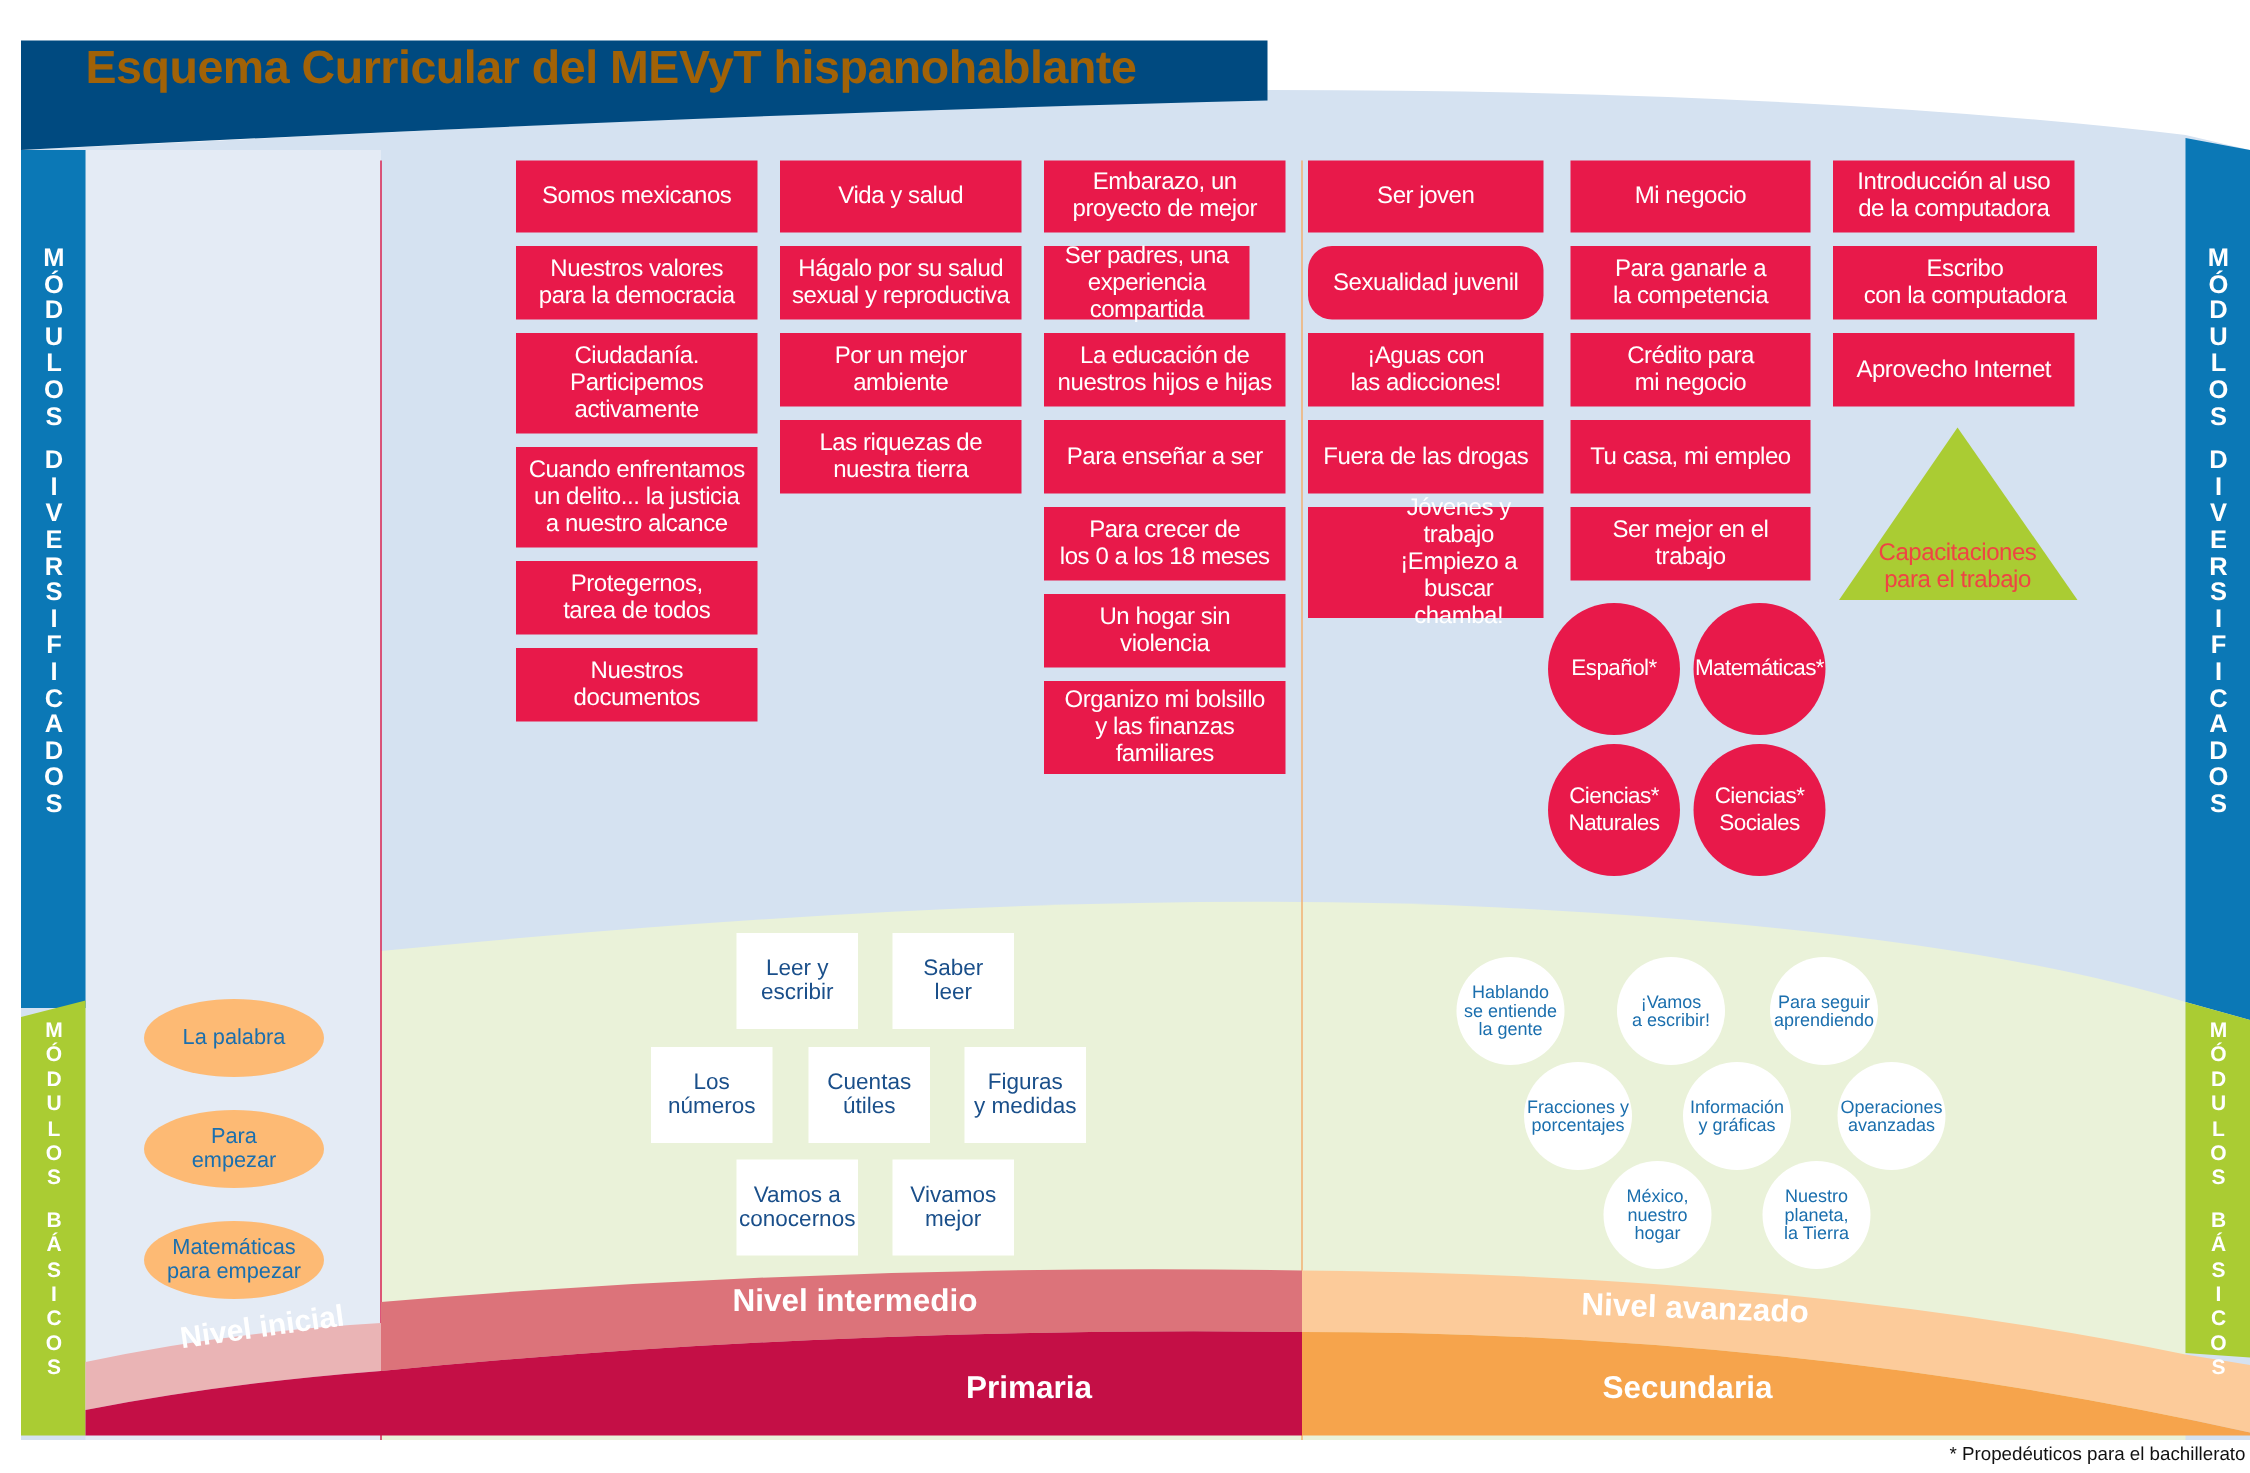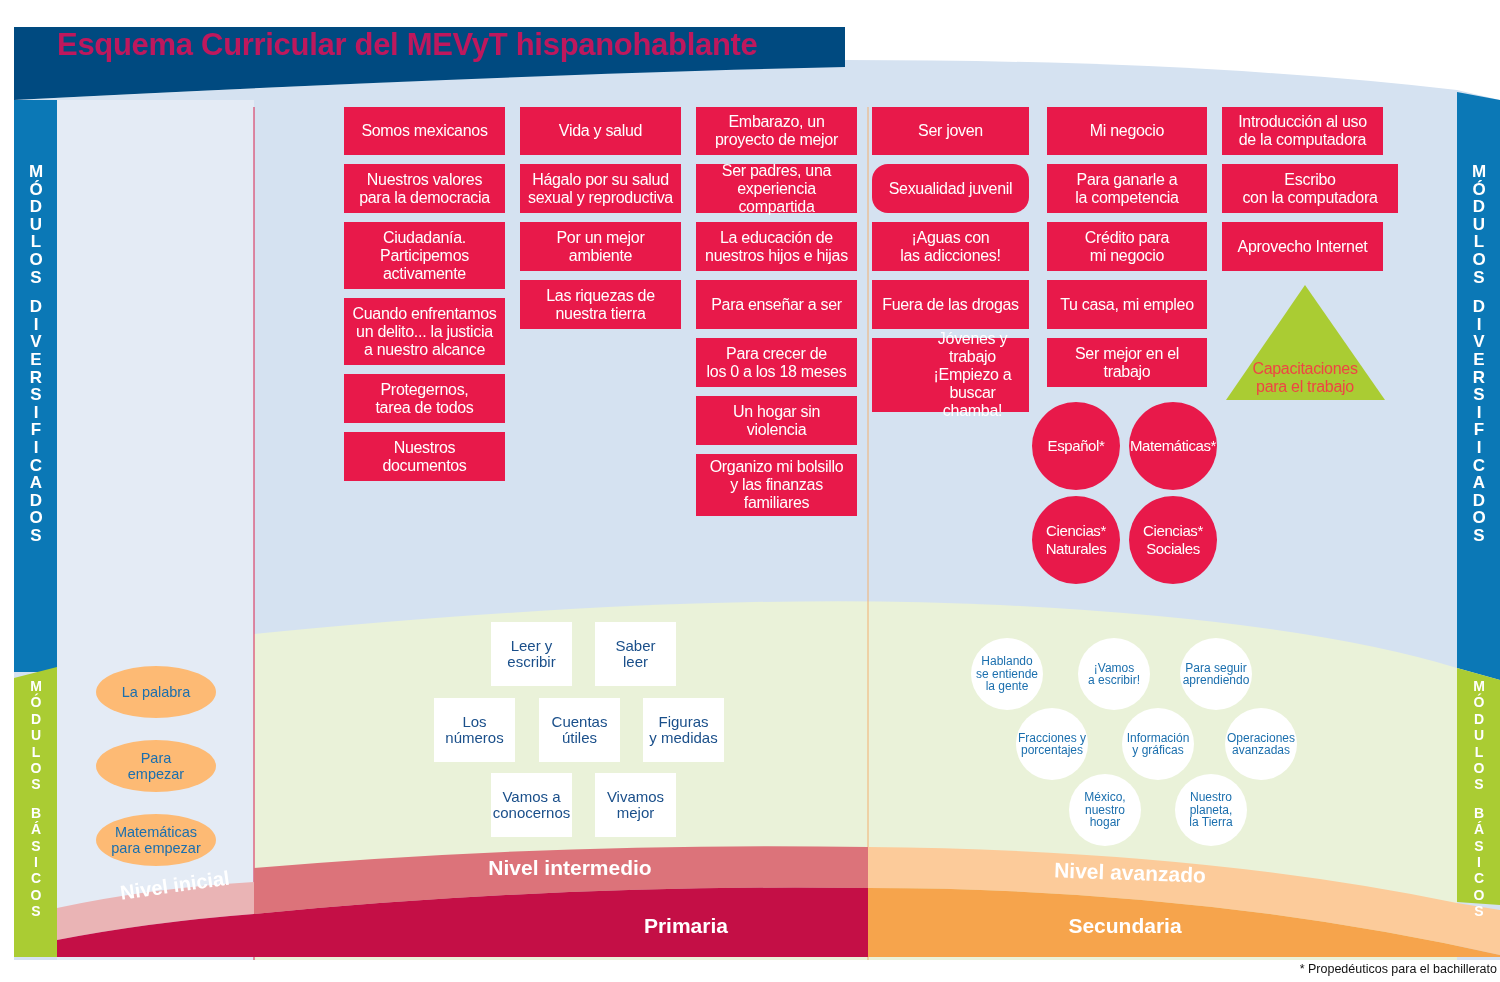--- a/index.html
+++ b/index.html
@@ -1,18 +1,18 @@
 <!DOCTYPE html>
 <html><head>
 <meta charset="utf-8">
 <style>
   html, body { margin:0; padding:0; background:#ffffff; }
   body { width:1500px; height:982px; position:relative; overflow:hidden; font-family:"Liberation Sans", "DejaVu Sans", sans-serif; }
   #bg { position:absolute; left:0; top:0; width:1500px; height:982px; }
-  .title { position:absolute; left:57px; top:27px; font-size:31px; font-weight:bold; color:#be185d; letter-spacing:-0.3px; }
+  .title { position:absolute; left:57px; top:27px; font-size:31px; font-weight:bold; color:#a16207; letter-spacing:-0.3px; }
   .vlabel { position:absolute; color:#ffffff; font-weight:bold; font-size:17px; line-height:17.6px; text-align:center; width:44px; }
   .vlabel span { display:block; }
   .vlabel .gap { height:12px; }
   .vlabel.small { font-size:14px; line-height:16.4px; }
   .rbox { position:absolute; background:#e8194a; color:#ffffff; font-size:16px; line-height:18px; display:flex; align-items:center; justify-content:center; text-align:center; white-space:pre-line; box-sizing:border-box; padding:0 4px; letter-spacing:-0.3px; }
   .rcircle { position:absolute; width:88px; height:88px; border-radius:50%; background:#e8194a; color:#fff; font-size:15px; line-height:18px; display:flex; align-items:center; justify-content:center; text-align:center; white-space:pre-line; letter-spacing:-0.4px; }
   .tri-label { position:absolute; left:1230px; top:360px; width:150px; text-align:center; color:#ef4444; font-size:16px; line-height:18px; white-space:pre-line; letter-spacing:-0.3px; }
   .wbox { position:absolute; width:81px; height:64px; background:#ffffff; color:#1a4f8a; font-size:15px; line-height:16px; display:flex; align-items:center; justify-content:center; text-align:center; white-space:pre-line; }
   .wcircle { position:absolute; width:72px; height:72px; border-radius:50%; background:#ffffff; color:#1b6fae; font-size:12px; line-height:12.5px; display:flex; align-items:center; justify-content:center; text-align:center; white-space:pre-line; }
   .oval { position:absolute; width:120px; height:52px; border-radius:50%; background:#fdba74; color:#1b6fae; font-size:14.5px; line-height:16px; display:flex; align-items:center; justify-content:center; text-align:center; white-space:pre-line; }
@@ -157,21 +157,21 @@
 <div class="rbox" style="left:520px; top:107px; width:161px; height:48px;">Vida y salud</div>
 <div class="rbox" style="left:520px; top:164px; width:161px; height:49px;">Hágalo por su salud
 sexual y reproductiva</div>
 <div class="rbox" style="left:520px; top:222px; width:161px; height:49px;">Por un mejor
 ambiente</div>
 <div class="rbox" style="left:520px; top:280px; width:161px; height:49px;">Las riquezas de
 nuestra tierra</div>
 
 <div class="rbox" style="left:696px; top:107px; width:161px; height:48px;">Embarazo, un
 proyecto de mejor</div>
-<div class="rbox" style="left:696px; top:164px; width:161px; height:49px;">Ser padres, una
+<div class="rbox" style="left:696px; top:164px; width:137px; height:49px;">Ser padres, una
 experiencia compartida</div>
 <div class="rbox" style="left:696px; top:222px; width:161px; height:49px;">La educación de
 nuestros hijos e hijas</div>
 <div class="rbox" style="left:696px; top:280px; width:161px; height:49px;">Para enseñar a ser</div>
 <div class="rbox" style="left:696px; top:338px; width:161px; height:49px;">Para crecer de
 los 0 a los 18 meses</div>
 <div class="rbox" style="left:696px; top:396px; width:161px; height:49px;">Un hogar sin
 violencia</div>
 <div class="rbox" style="left:696px; top:454px; width:161px; height:62px;">Organizo mi bolsillo
 y las finanzas

